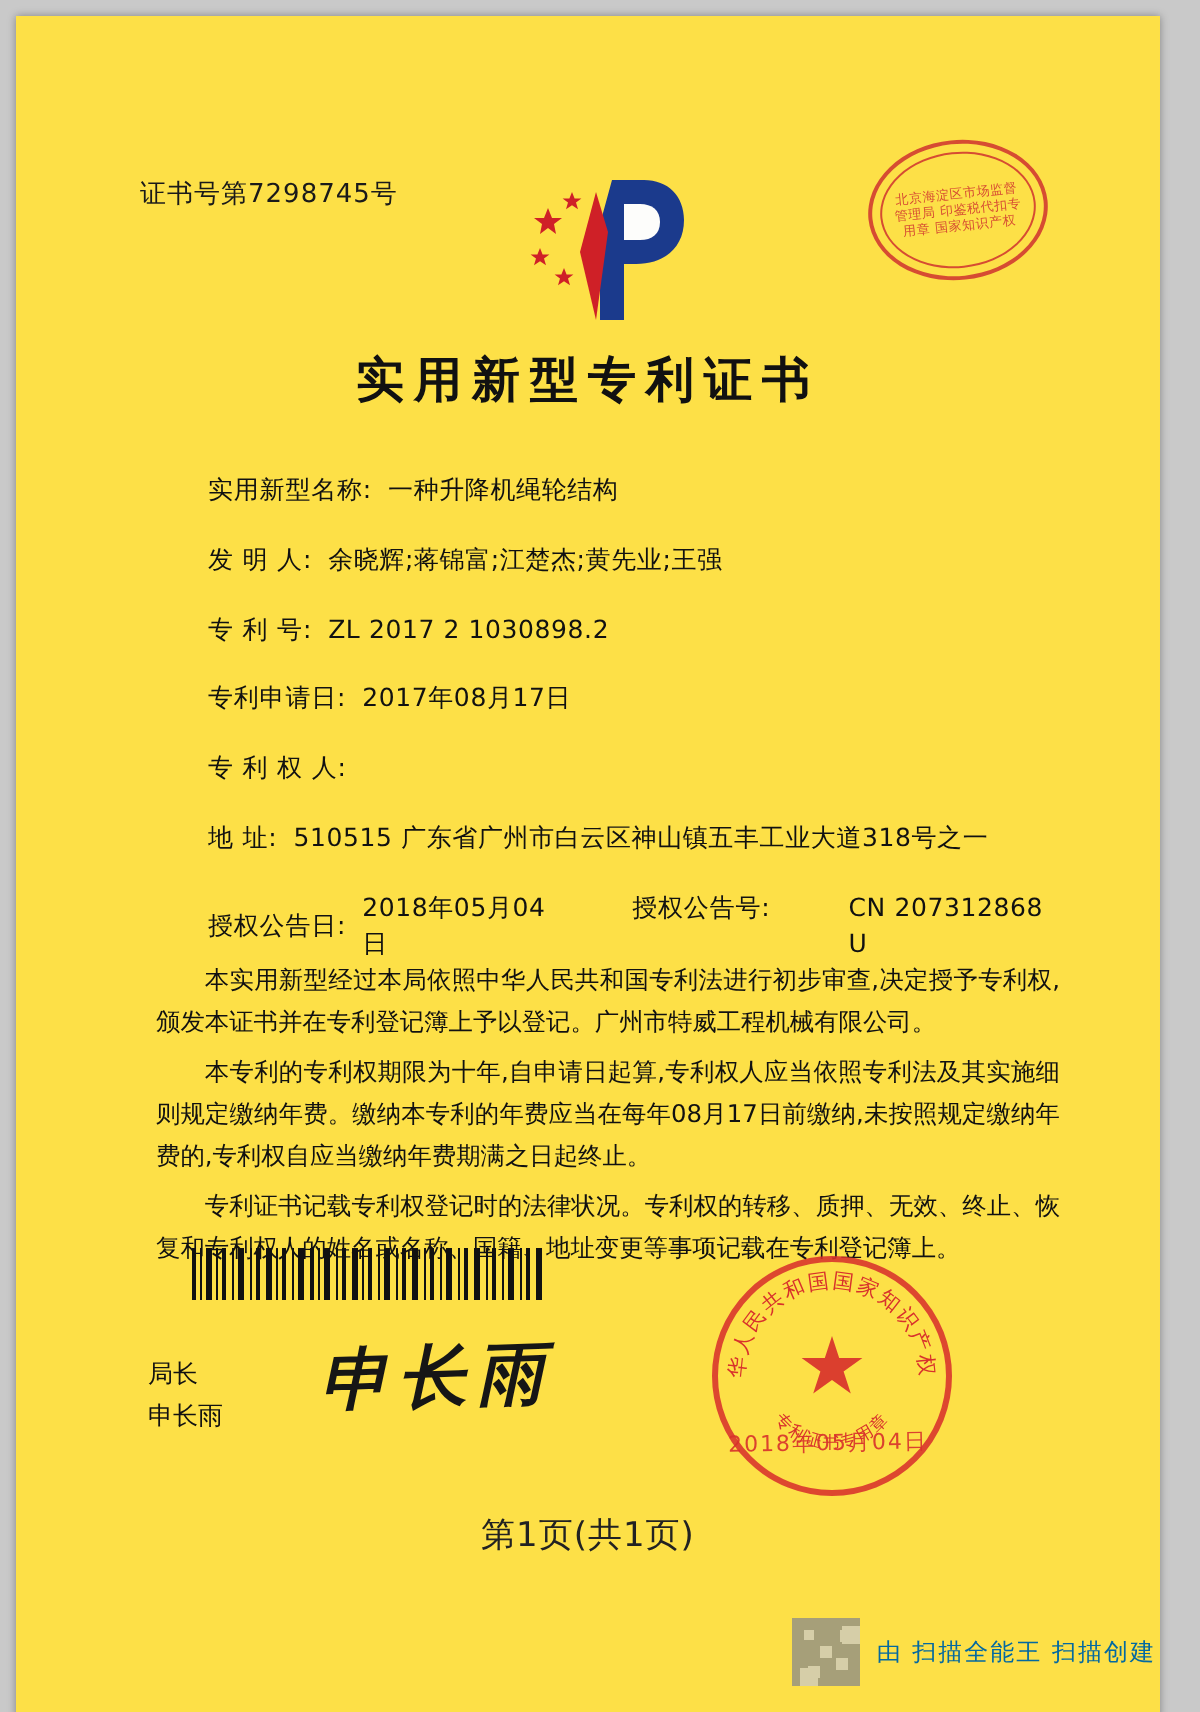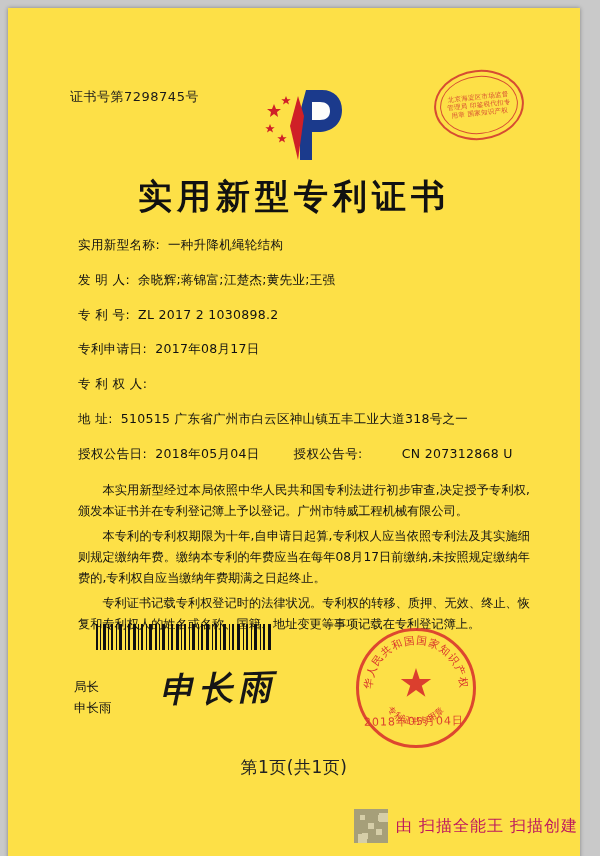--- a/index.html
+++ b/index.html
@@ -81,40 +81,41 @@
   }
 
   
   .doc-title {
     position: absolute;
     left: 0;
     right: 0;
     top: 166px;
     text-align: center;
     font-family: "DejaVu Serif", "Liberation Serif", serif;
-    font-size: 34px;
+    font-size: 24px;
     font-weight: bold;
     letter-spacing: 5px;
     color: #111;
   }
 
   
   .fields {
     position: absolute;
     left: 70px;
     top: 228px;
     right: 52px;
   }
   .field-row {
     display: flex;
     align-items: center;
     margin-bottom: 16px;
     font-size: 12.5px;
     color: #111;
     line-height: 1.5;
+    margin-left: 26px;
   }
   .field-label {
     flex: 0 0 auto;
     white-space: nowrap;
     letter-spacing: 0.4px;
   }
   .field-value {
     margin-left: 8px;
     letter-spacing: 0.3px;
   }
@@ -223,22 +224,22 @@
     position: absolute;
     left: 0;
     right: 0;
     bottom: 10px;
     height: 40px;
     display: flex;
     align-items: center;
     justify-content: flex-end;
     padding-right: 22px;
     gap: 8px;
-    color: #be185d;
-    font-size: 16px;
+    color: #0369a1;
+    font-size: 12px;
   }
   .qr {
     width: 34px;
     height: 34px;
     background:
       linear-gradient(#8a8a8a,#8a8a8a) 0 0/100% 100% no-repeat;
     position: relative;
     opacity: 0.75;
   }
   .qr::before, .qr::after {

